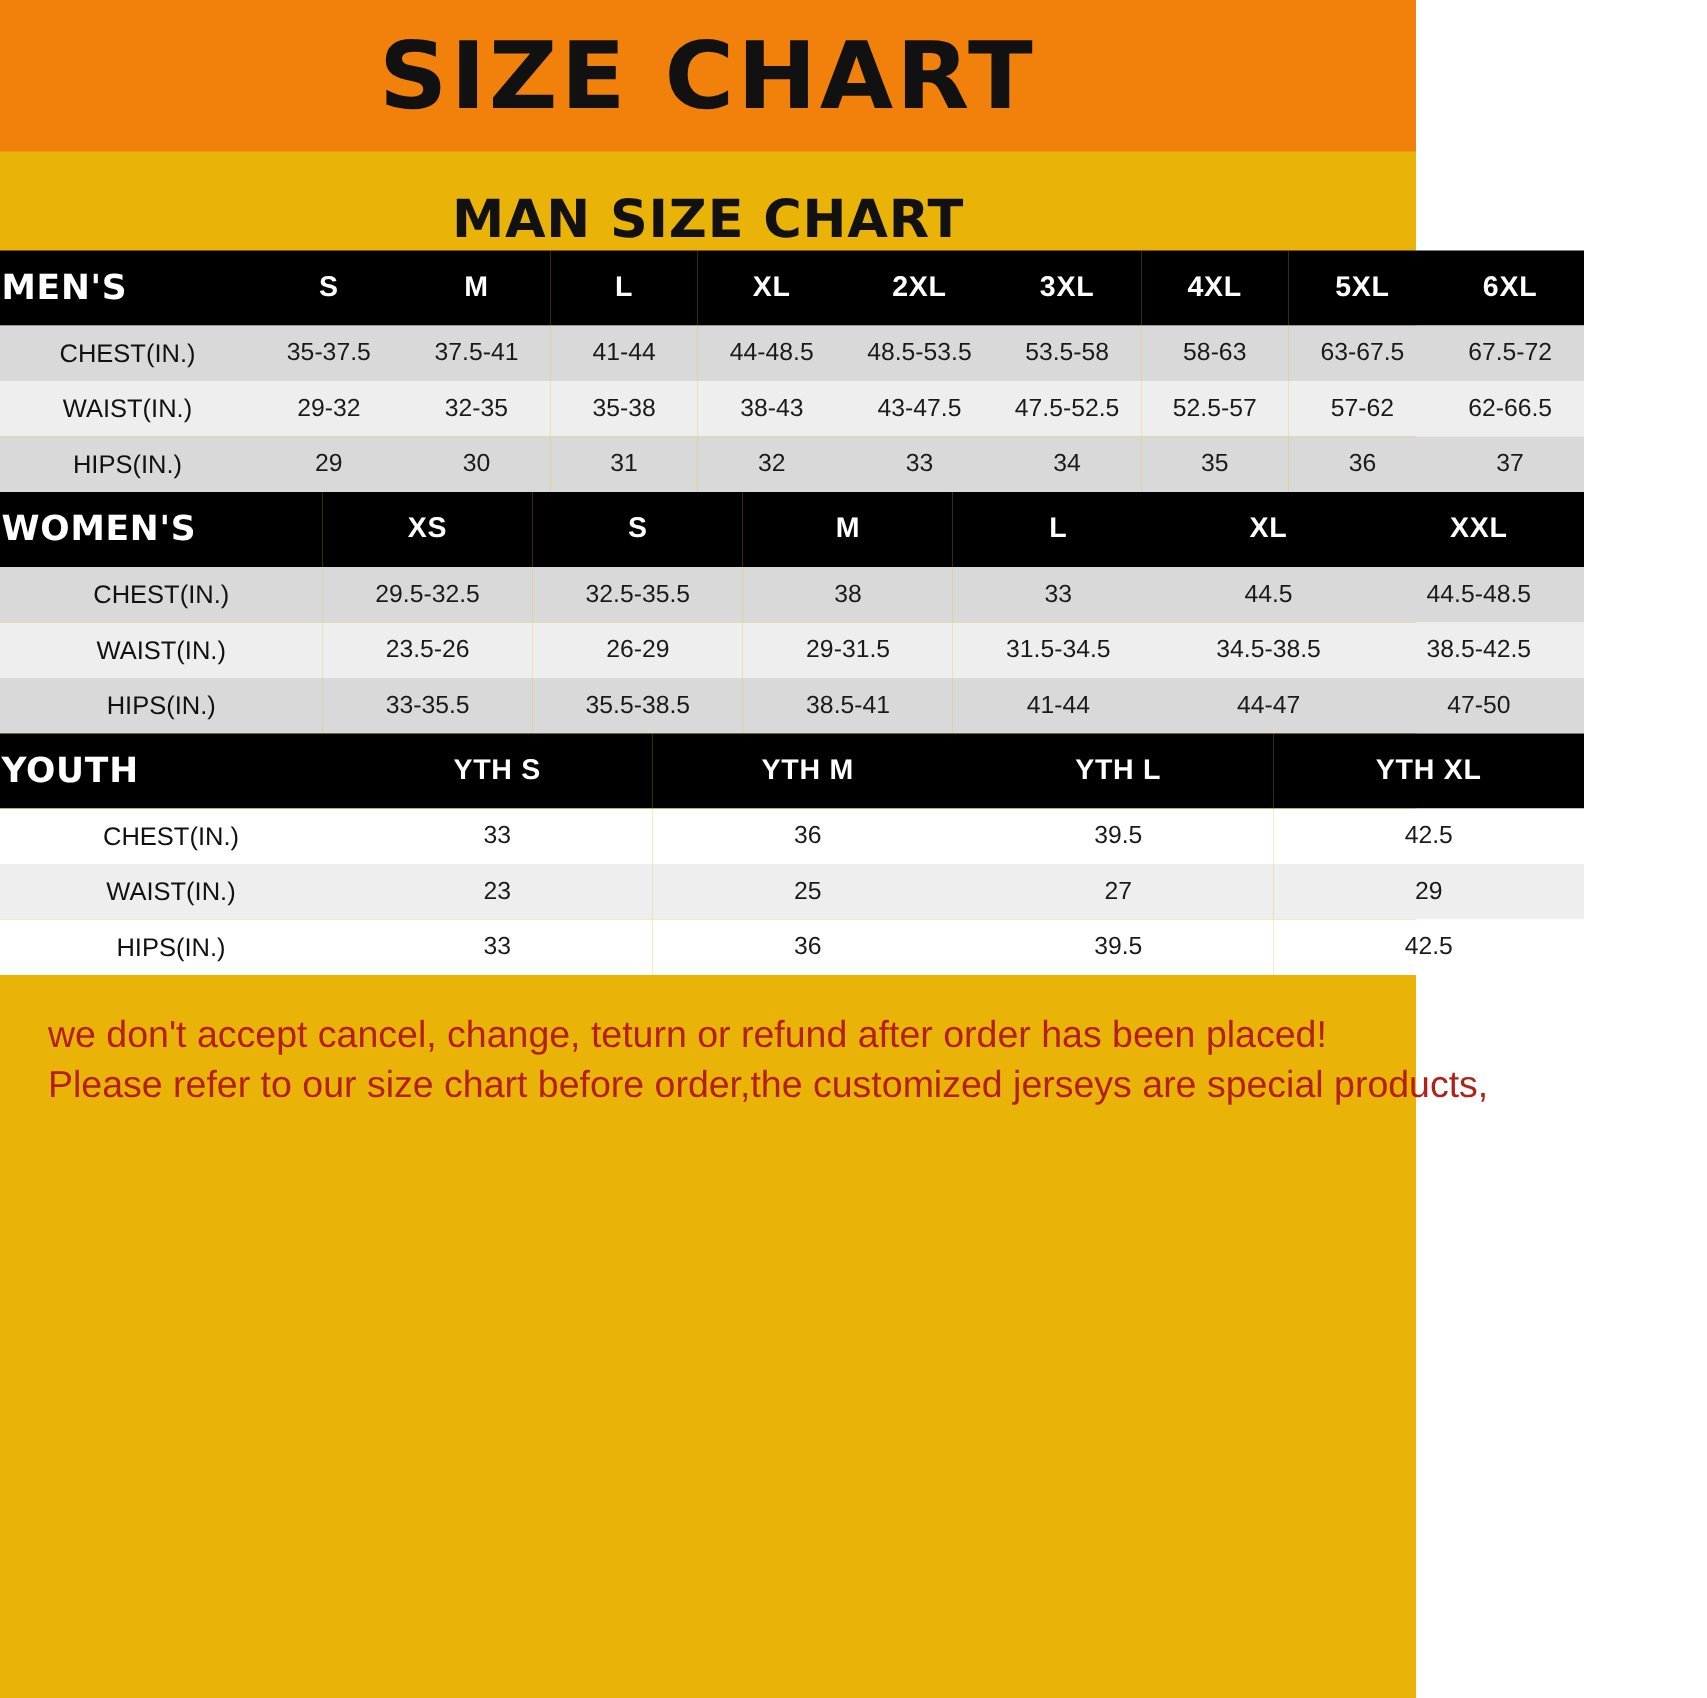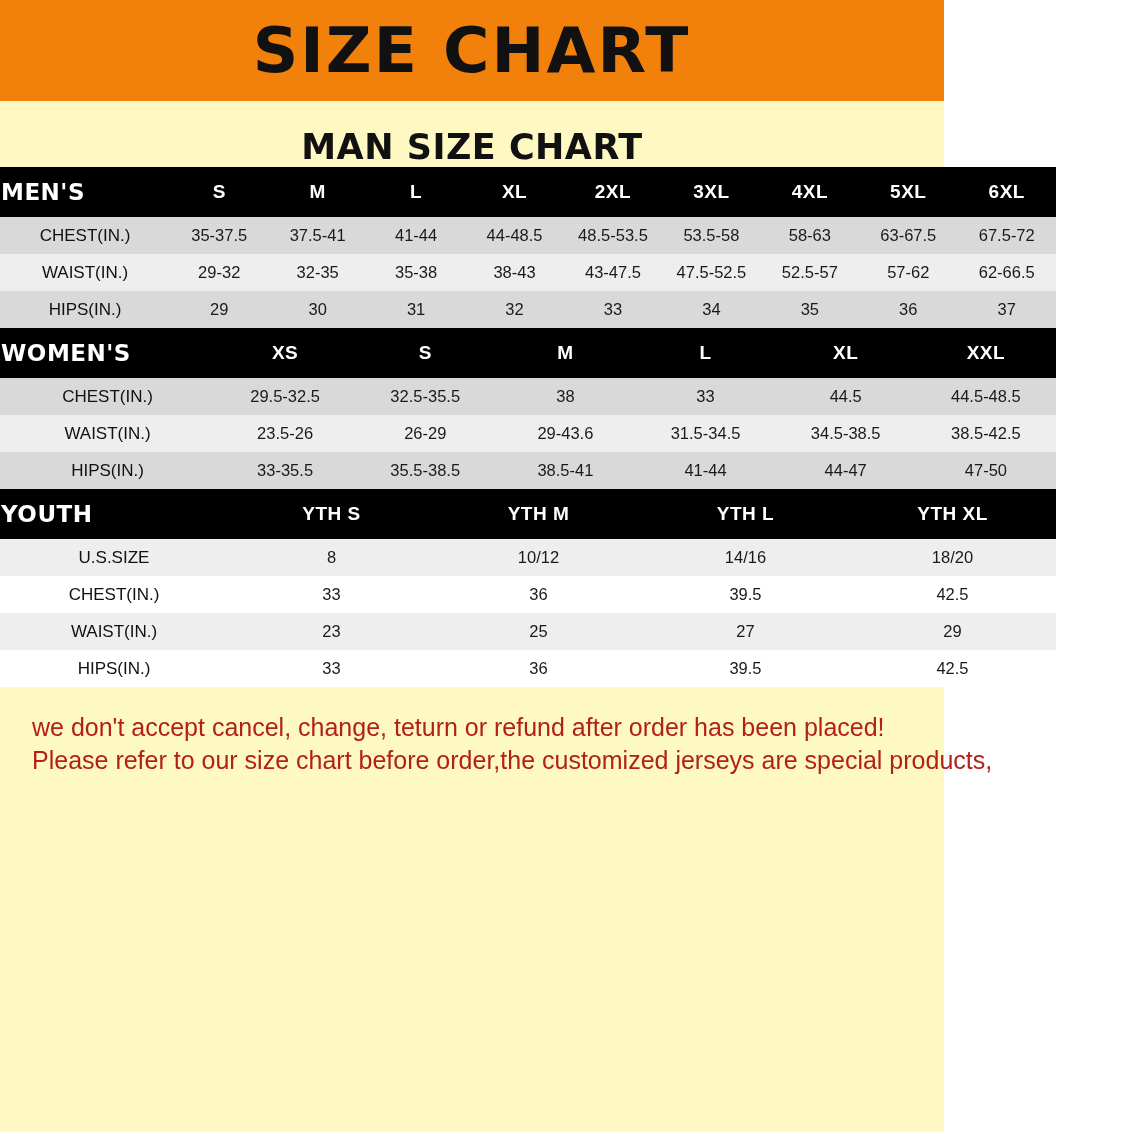--- a/index.html
+++ b/index.html
@@ -12,21 +12,21 @@
     background: #ffffff;
     font-family: "Liberation Sans", sans-serif;
     color: #111111;
     overflow: hidden;
   }
 
   .page {
     width: 944px;
     height: 1132px;
     position: relative;
-    background: #fef9c3;
+    background: #eab308;
   }
 
   
   .banner {
     height: 101px;
     background: #f2810c;
     display: flex;
     align-items: center;
     justify-content: center;
   }
@@ -226,21 +226,21 @@
           <td>32.5-35.5</td>
           <td>38</td>
           <td>33</td>
           <td>44.5</td>
           <td>44.5-48.5</td>
         </tr>
         <tr class="stripe-light">
           <td class="rowlabel">WAIST(IN.)</td>
           <td>23.5-26</td>
           <td>26-29</td>
-          <td>29-43.6</td>
+          <td>29-31.5</td>
           <td>31.5-34.5</td>
           <td>34.5-38.5</td>
           <td>38.5-42.5</td>
         </tr>
         <tr class="stripe-dark">
           <td class="rowlabel">HIPS(IN.)</td>
           <td>33-35.5</td>
           <td>35.5-38.5</td>
           <td>38.5-41</td>
           <td>41-44</td>
@@ -263,27 +263,20 @@
       <thead>
         <tr>
           <th class="rowlabel">YOUTH</th>
           <th>YTH S</th>
           <th>YTH M</th>
           <th>YTH L</th>
           <th>YTH XL</th>
         </tr>
       </thead>
       <tbody>
-        <tr class="stripe-light">
-          <td class="rowlabel">U.S.SIZE</td>
-          <td>8</td>
-          <td>10/12</td>
-          <td>14/16</td>
-          <td>18/20</td>
-        </tr>
         <tr class="stripe-white">
           <td class="rowlabel">CHEST(IN.)</td>
           <td>33</td>
           <td>36</td>
           <td>39.5</td>
           <td>42.5</td>
         </tr>
         <tr class="stripe-light">
           <td class="rowlabel">WAIST(IN.)</td>
           <td>23</td>

